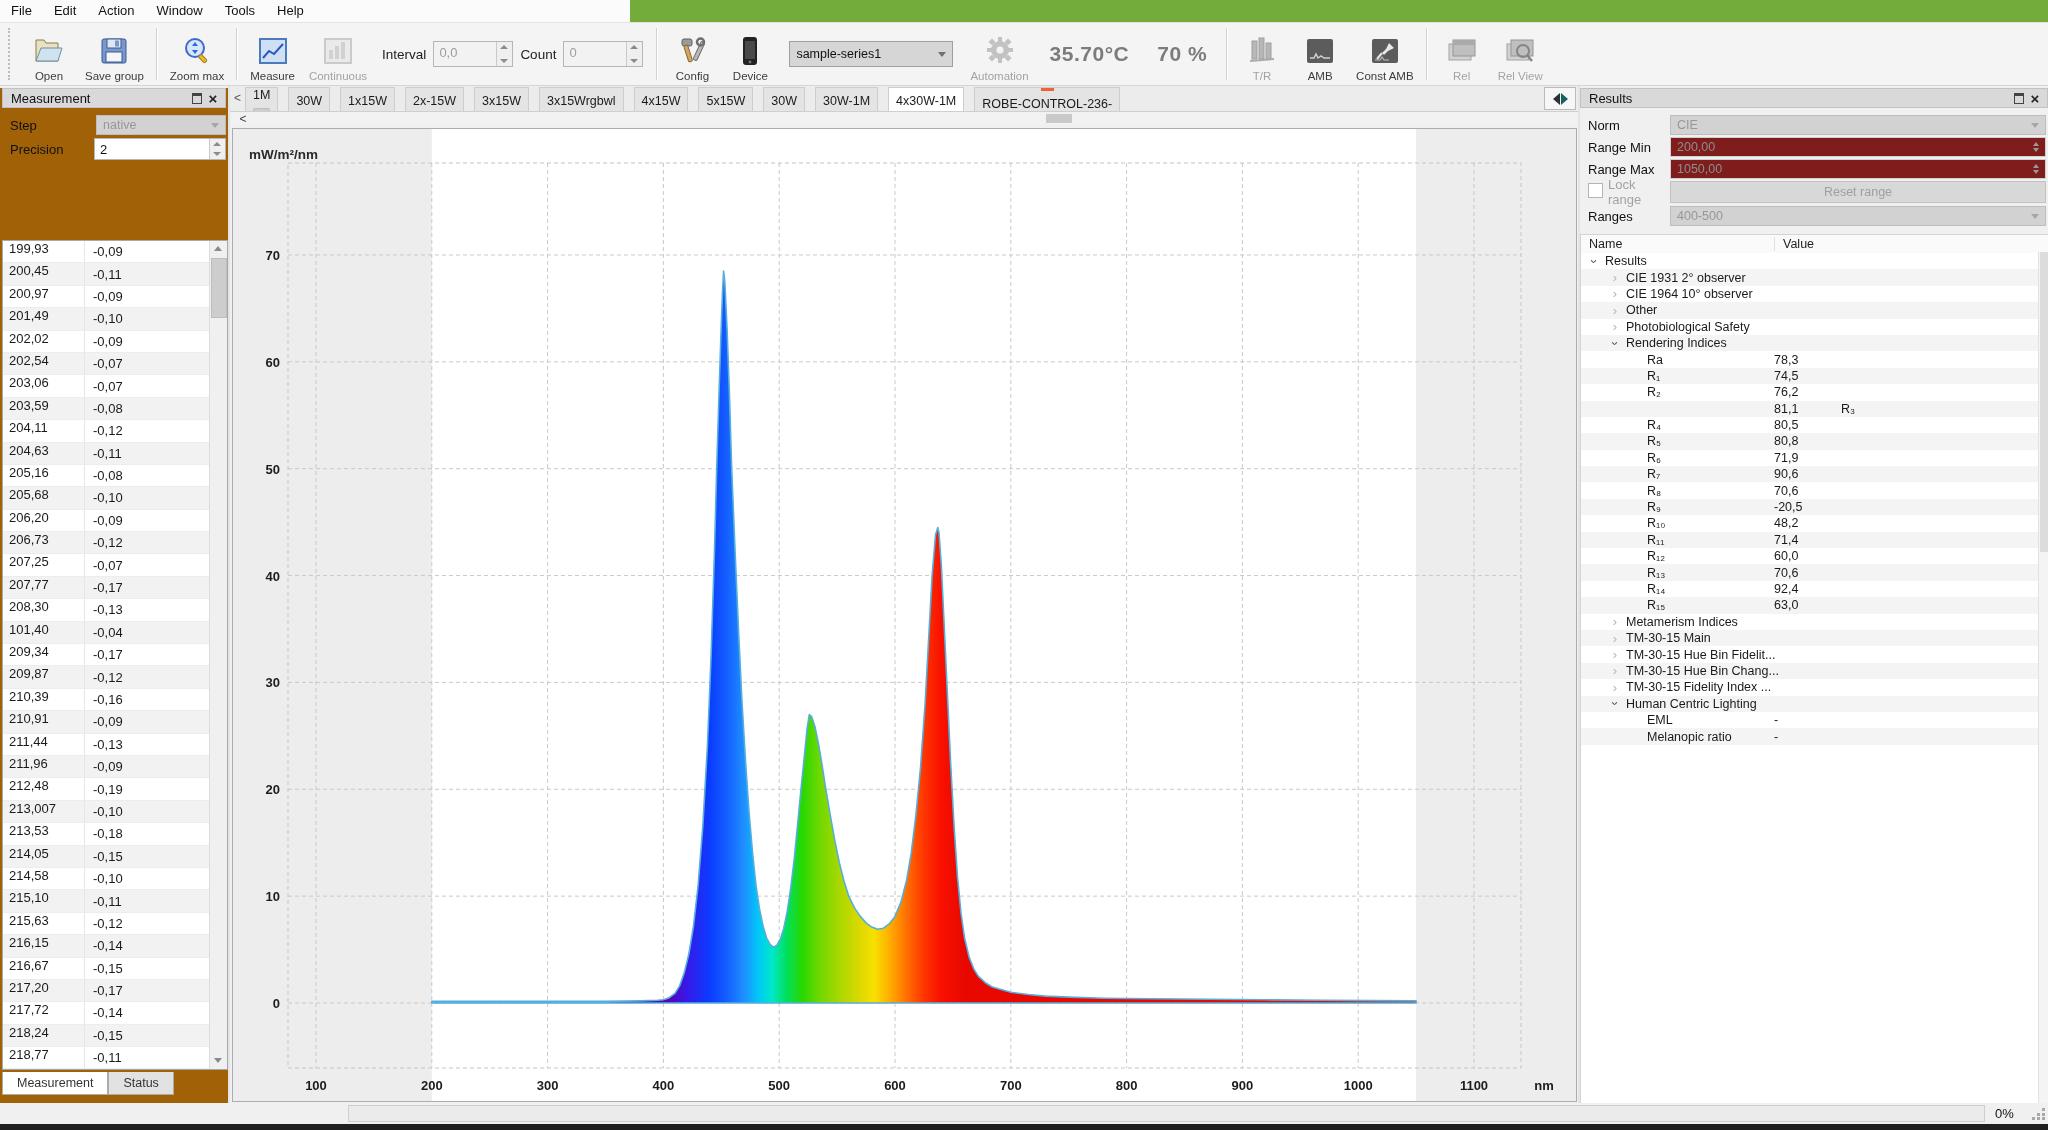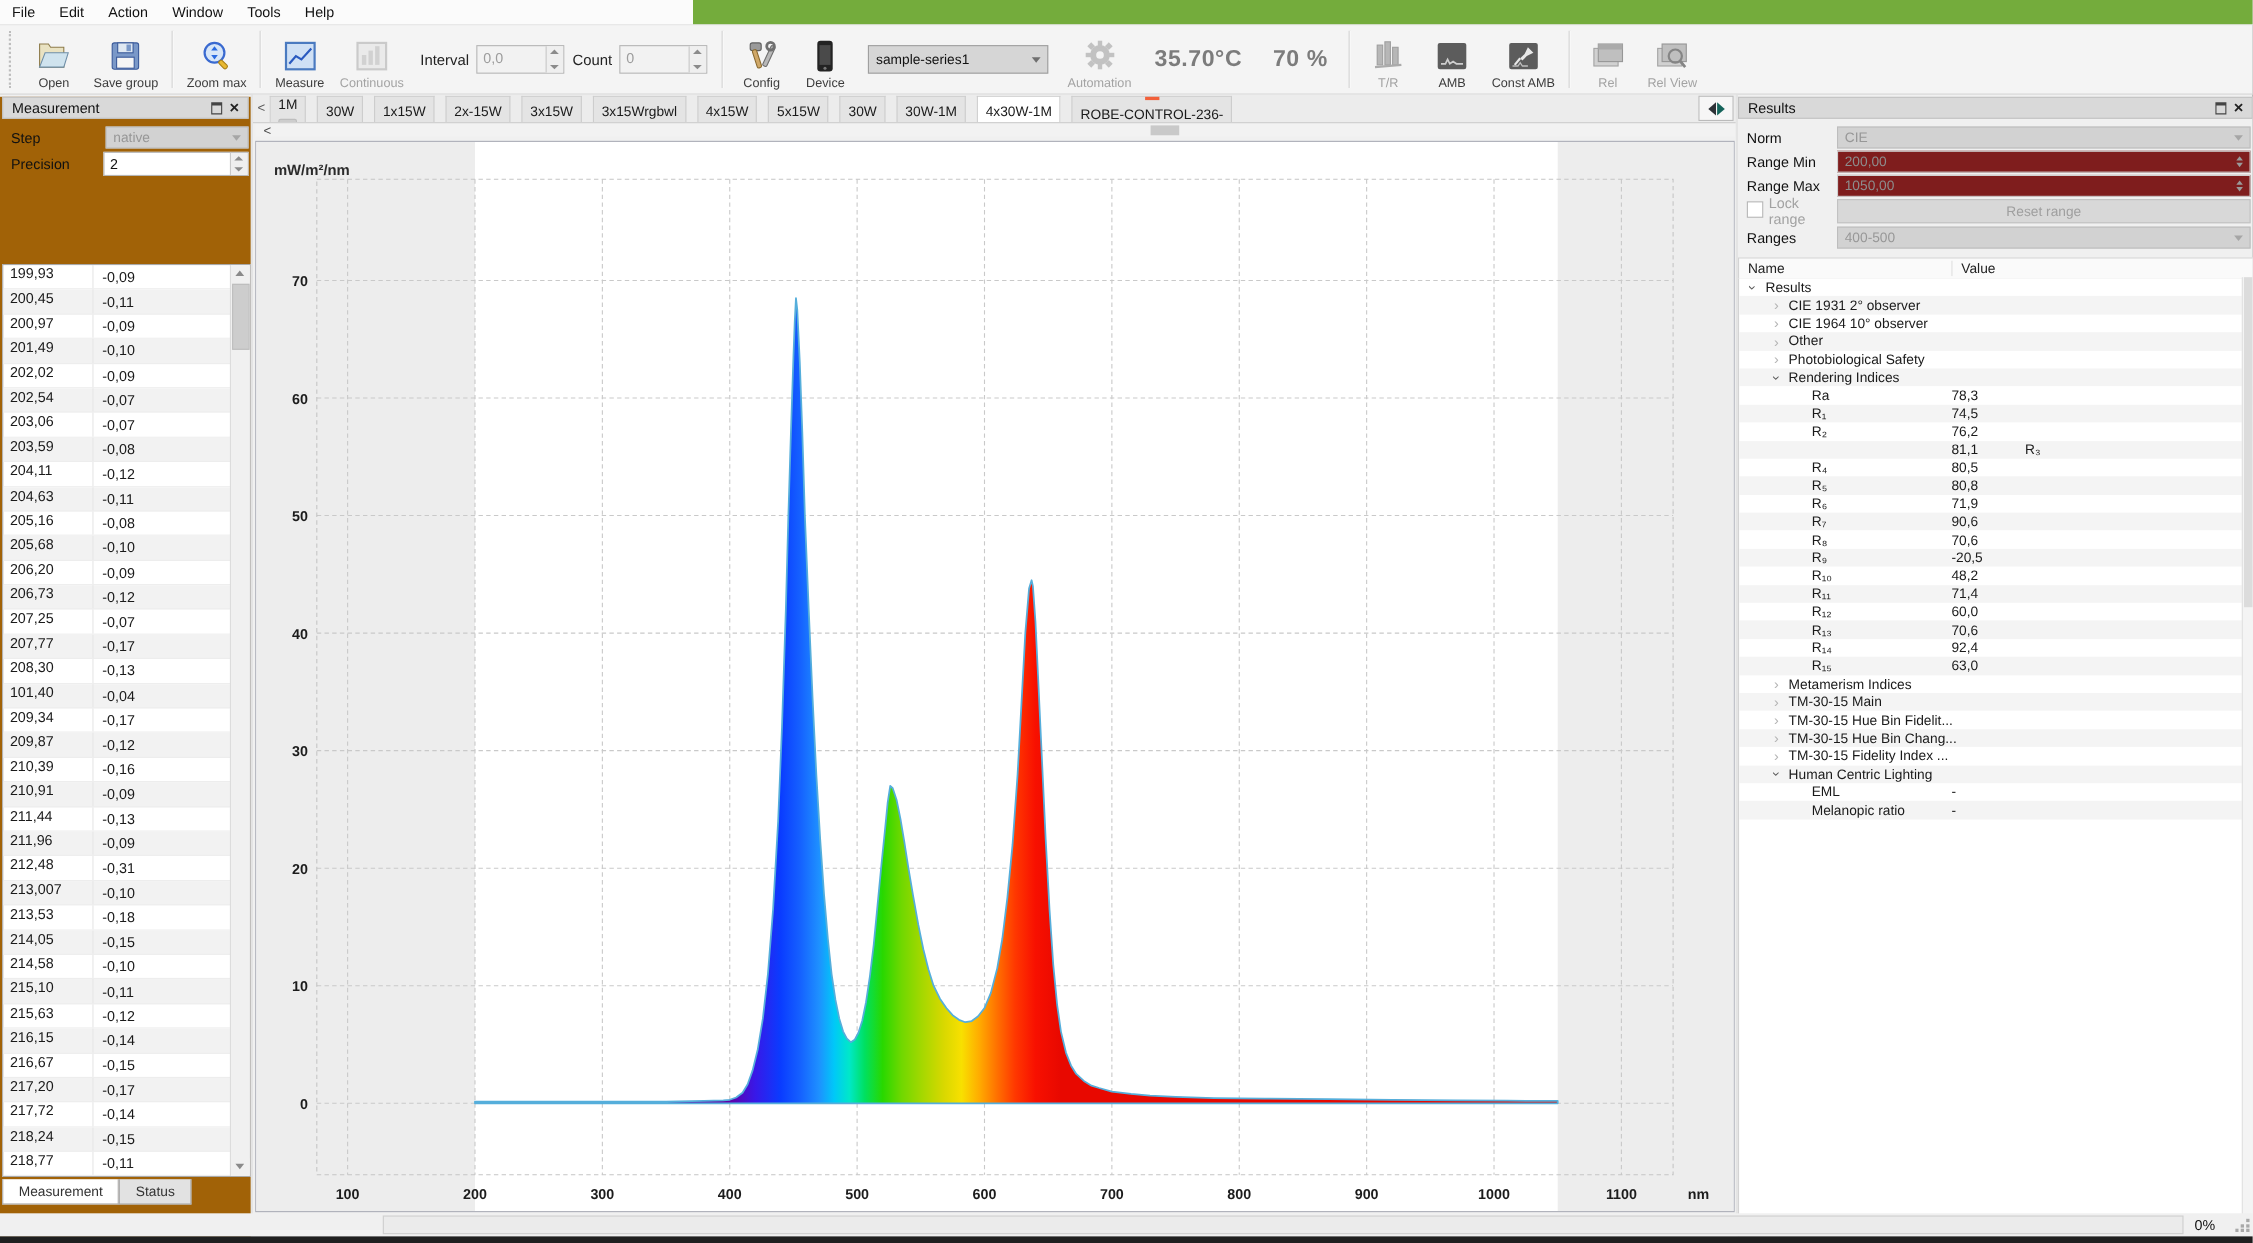--- a/index.html
+++ b/index.html
@@ -505,21 +505,21 @@
           <div class="mrow">
             <span class="c1">211,44</span>
             <span class="c2">-0,13</span>
           </div>
           <div class="mrow">
             <span class="c1">211,96</span>
             <span class="c2">-0,09</span>
           </div>
           <div class="mrow">
             <span class="c1">212,48</span>
-            <span class="c2">-0,31</span>
+            <span class="c2">-0,19</span>
           </div>
           <div class="mrow">
             <span class="c1">213,007</span>
             <span class="c2">-0,10</span>
           </div>
           <div class="mrow">
             <span class="c1">213,53</span>
             <span class="c2">-0,18</span>
           </div>
           <div class="mrow">

